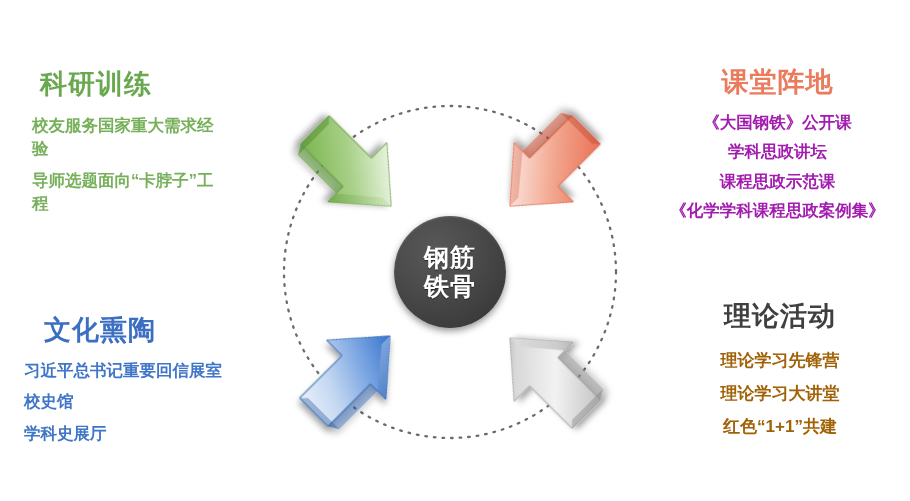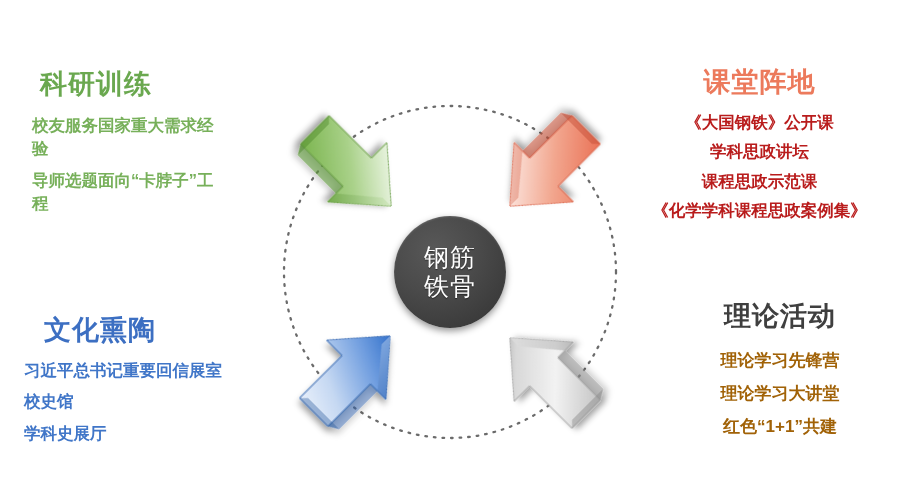--- a/index.html
+++ b/index.html
@@ -51,29 +51,29 @@
   #quad-research .quad-list li {
     font-size: 16.5px;
     color: #77b05a;
     line-height: 1.42;
     margin: 0 0 8px 18px;
     white-space: normal;
     width: 185px;
   }
 
   
-  #quad-classroom { left: 627px; top: 36px; width: 265px; text-align: center; }
+  #quad-classroom { left: 645px; top: 36px; width: 265px; text-align: center; }
   #quad-classroom .quad-title {
     font-size: 27px;
     color: #ec7a5c;
     margin: 0 0 16px 0;
   }
   #quad-classroom .quad-list li {
     font-size: 16.5px;
-    color: #b91c1c;
+    color: #a21caf;
     line-height: 1.0;
     margin: 0 0 13px 0;
   }
 
   
   #quad-culture { left: 12px; top: 284px; width: 280px; text-align: left; }
   #quad-culture .quad-title {
     font-size: 27px;
     color: #3c6fc2;
     margin: 0 0 16px 32px;
@@ -121,21 +121,21 @@
     display: flex;
     flex-direction: column;
     align-items: center;
     justify-content: center;
     z-index: 6;
   }
   #center-node span {
     display: block;
     color: #ffffff;
     font-size: 25px;
-    font-weight: normal;
+    font-weight: bold;
     line-height: 1.18;
     letter-spacing: 1px;
     text-shadow: 0 1px 1px rgba(0,0,0,0.5);
   }
   #cycle-svg {
     position: absolute;
     left: 0; top: 0;
     width: 404px;
     height: 404px;
   }

